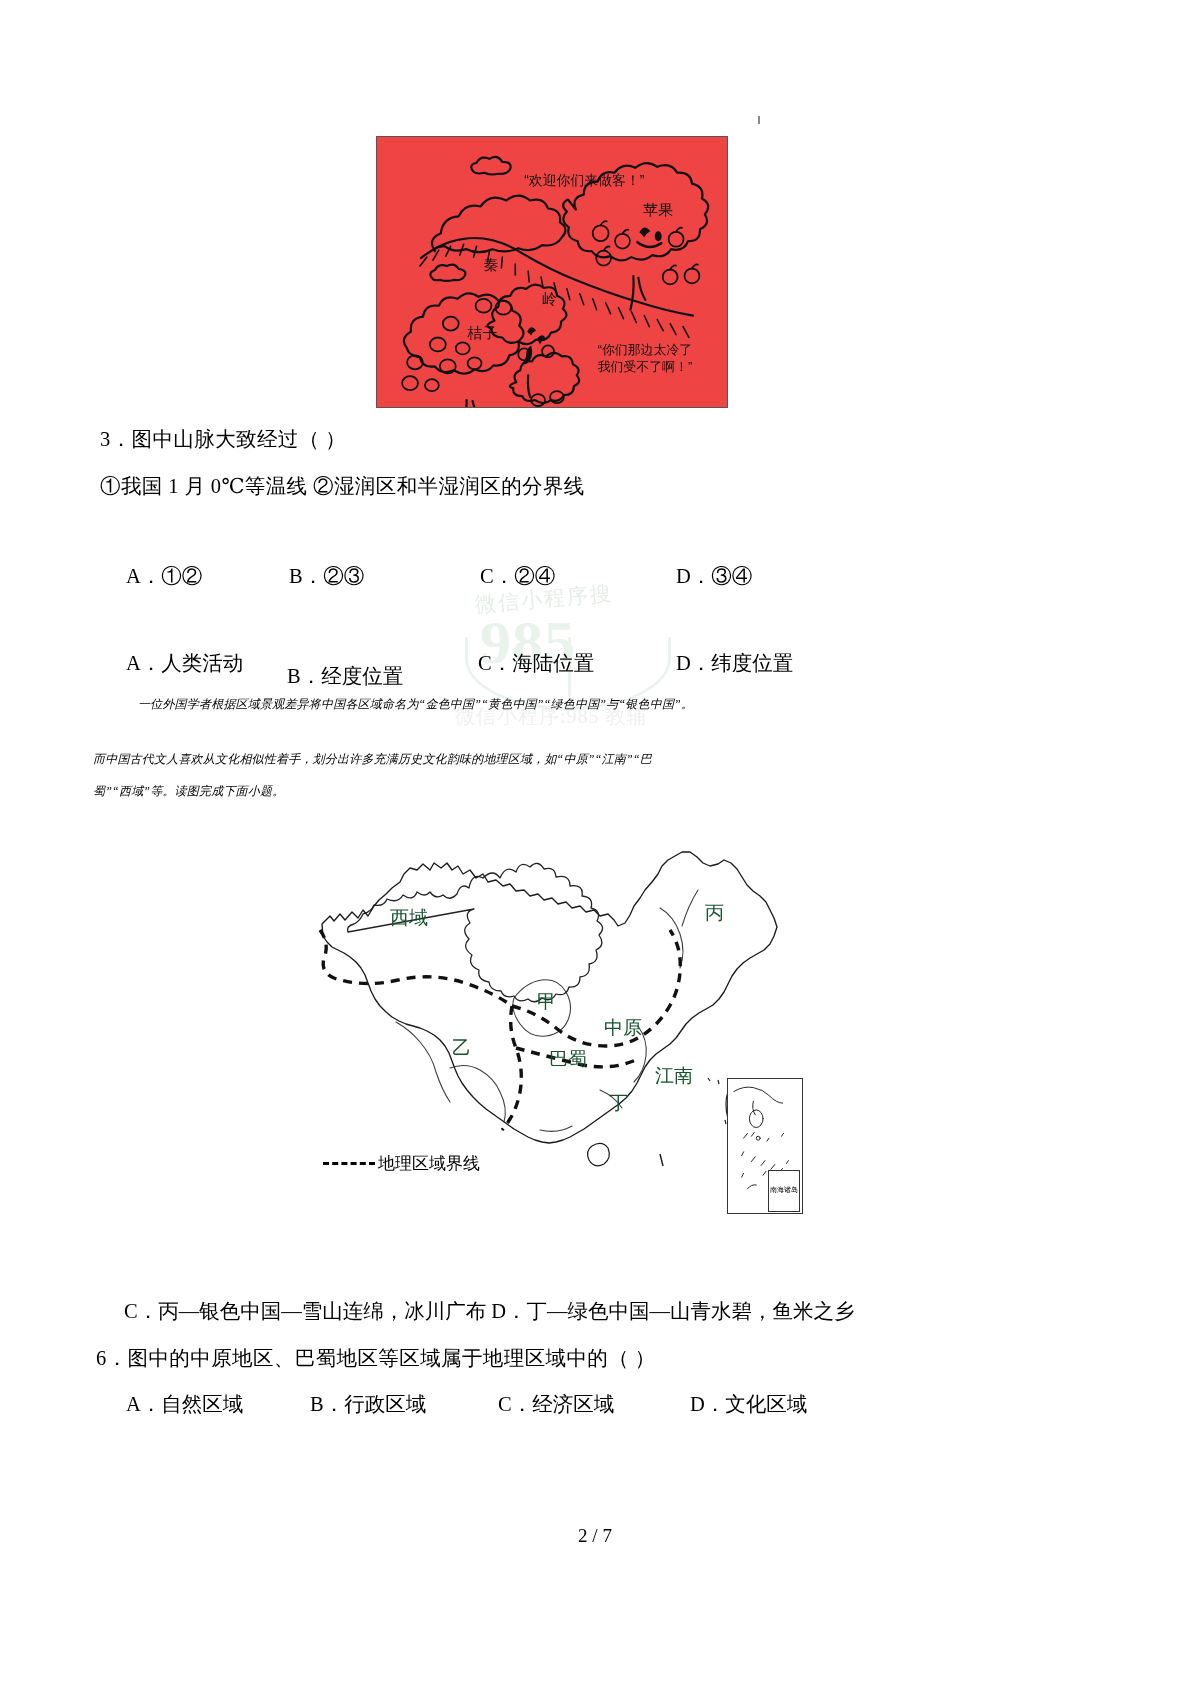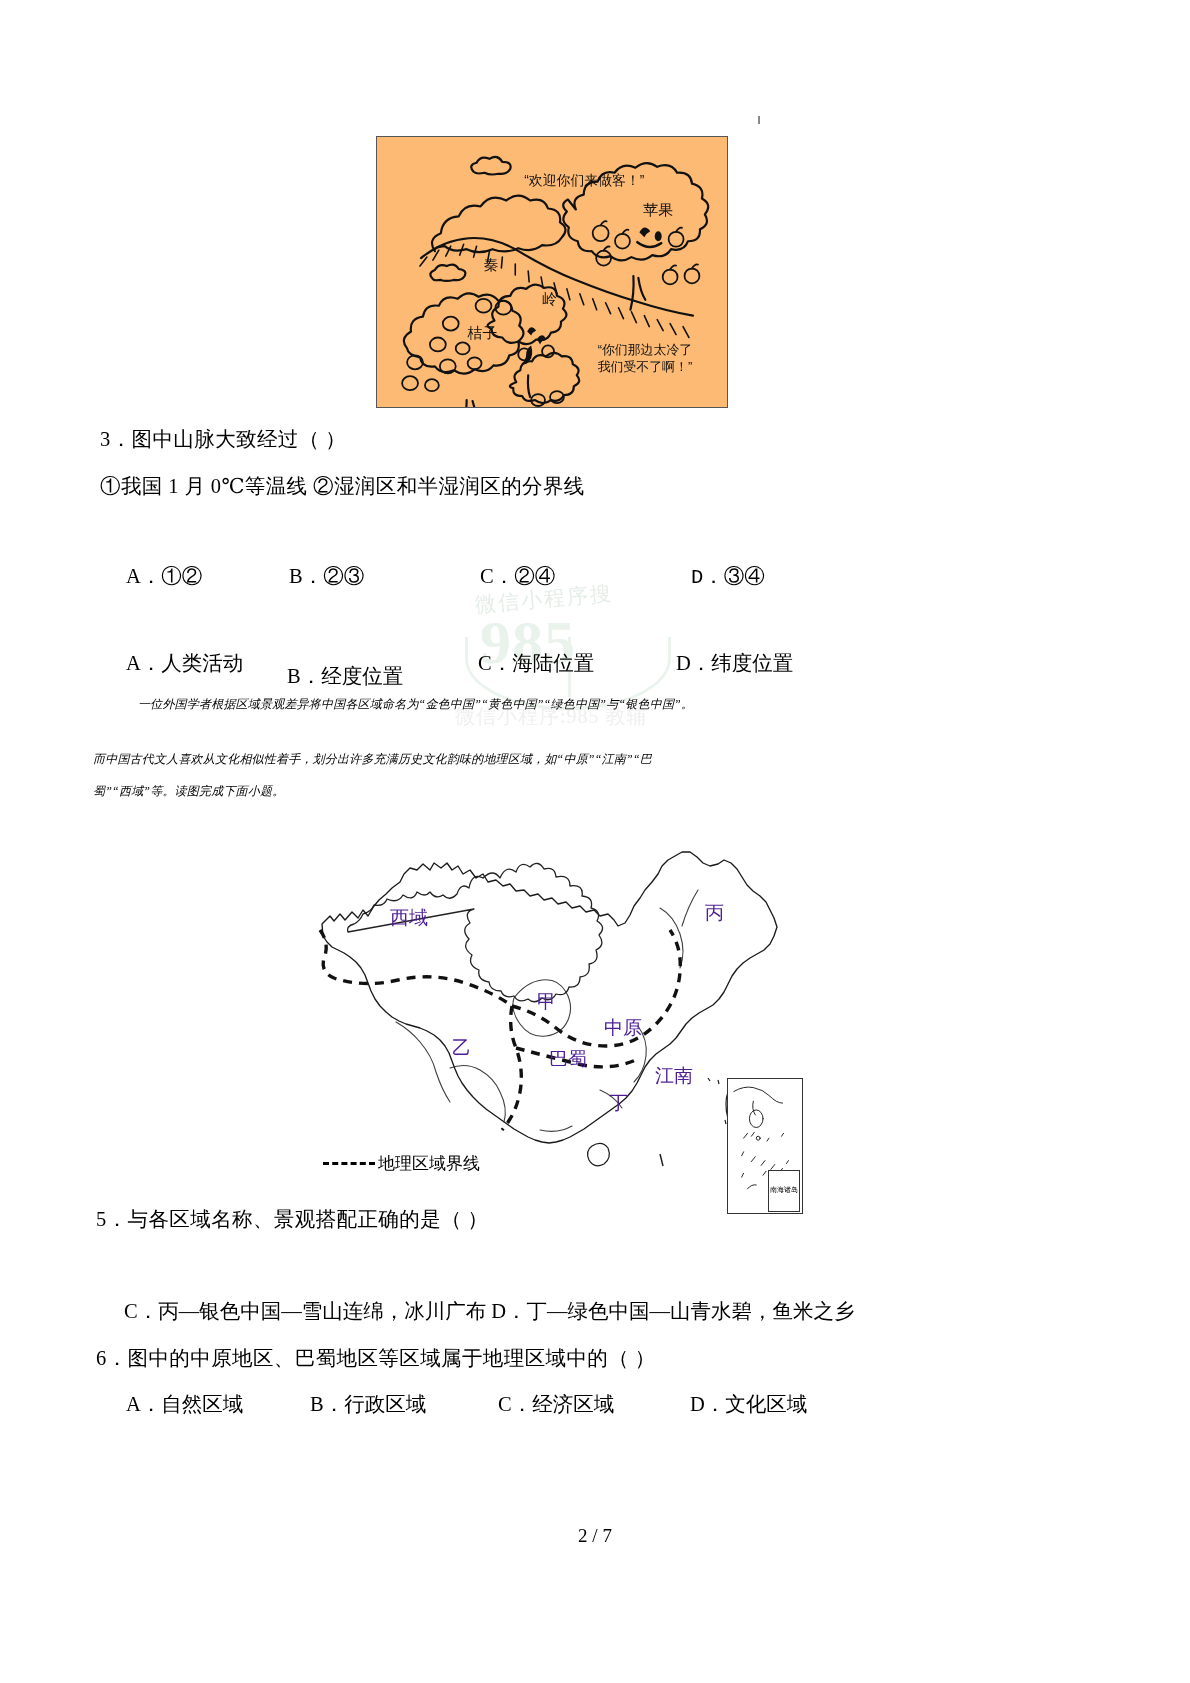--- a/index.html
+++ b/index.html
@@ -87,21 +87,21 @@
   }
 
   
   .fig1 {
     position: absolute;
     left: 376px;
     top: 136px;
     width: 352px;
     height: 272px;
     border: 1.5px solid #555;
-    background: #fdba74;
+    background: #ef4444;
     z-index: 2;
     box-sizing: border-box;
   }
   .fig1 svg { display:block; width:100%; height:100%; }
 
   .tick-stray {
     position:absolute;
     left: 758px;
     top: 116px;
     width: 2px;
@@ -150,21 +150,21 @@
     width: 520px;
     height: 400px;
     z-index: 2;
   }
   .fig2 svg { display:block; width:100%; height:100%; }
 
   .maplabel {
     position:absolute;
     font-size: 19px;
     font-family: "Liberation Serif", "DejaVu Serif", serif;
-    color:#4c1d95;
+    color:#14532d;
     white-space:nowrap;
     z-index:3;
   }
 
   .legend {
     position: absolute;
     left: 323px;
     top: 1152px;
     display: flex;
     align-items: center;
@@ -344,21 +344,21 @@
 
   <div class="line opts" style="left:126px; top:562px;">
     <span>A．</span><span>①②</span>
   </div>
   <div class="line opts" style="left:289px; top:562px;">
     <span>B．</span><span>②③</span>
   </div>
   <div class="line opts" style="left:480px; top:562px;">
     <span>C．</span><span>②④</span>
   </div>
-  <div class="line opts" style="left:691px; top:562px;font-family:Liberation Mono, monospace;">
+  <div class="line opts" style="left:676px; top:562px;">
     <span>D．</span><span>③④</span>
   </div>
 
   <div class="line opts" style="left:126px; top:649px;">
     <span>A．</span><span>人类活动</span>
   </div>
   <div class="line opts" style="left:287px; top:634px;margin-top:28px;">
     <span>B．</span><span>经度位置</span>
   </div>
   <div class="line opts" style="left:478px; top:649px;">
@@ -493,23 +493,20 @@
         <path d="M36,98 l3,-4"></path>
         <path d="M46,102 l3,-4"></path>
         <path d="M14,100 l2,-4"></path>
         <path d="M20,112 q4,-5 9,-4"></path>
         <path d="M60,86 l2,-3"></path>
       </g>
     </svg>
     <div class="inset-label">南海诸岛</div>
   </div>
 
-  <div class="line q" style="left:96px; top:1205px;">
-    <span>5</span><span>．与各区域名称、景观搭配正确的是（      ）</span>
-  </div>
   <div class="line opts" style="left:124px; top:1297px;">C．丙—银色中国—雪山连绵，冰川广布 D．丁—绿色中国—山青水碧，鱼米之乡</div>
 
   <div class="line q" style="left:96px; top:1344px;">
     <span>6</span><span>．图中的中原地区、巴蜀地区等区域属于地理区域中的（      ）</span>
   </div>
   <div class="line opts" style="left:126px; top:1390px;">
     <span>A．</span><span>自然区域</span>
   </div>
   <div class="line opts" style="left:310px; top:1390px;">
     <span>B．</span><span>行政区域</span>

